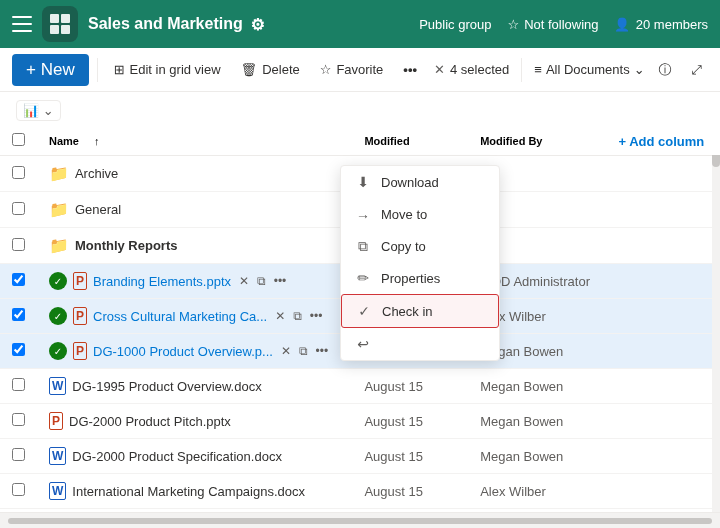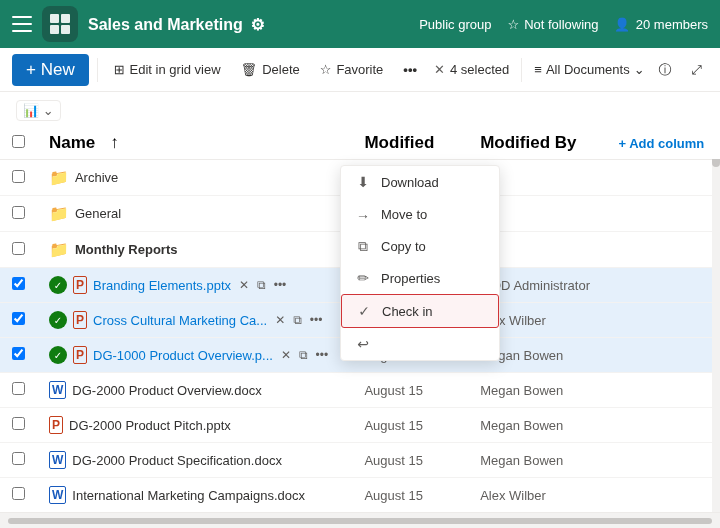--- a/index.html
+++ b/index.html
@@ -19,21 +19,21 @@
       display: flex; flex-direction: column; justify-content: space-between;
       cursor: pointer; margin-right: 10px;
     }
     .hamburger-icon span { display: block; height: 2px; background: white; border-radius: 1px; }
     .app-icon {
       width: 36px; height: 36px; background: #1a5f4e;
       border-radius: 8px; margin-right: 10px;
       display: flex; align-items: center; justify-content: center;
       font-size: 18px; font-weight: bold; color: white;
     }
-    .site-title { font-size: 16px; font-weight: 600; color: white; flex: 1; display: flex; align-items: flex-end; gap: 8px; }
+    .site-title { font-size: 16px; font-weight: 600; color: white; flex: 1; display: flex; align-items: center; gap: 8px; }
     .nav-right { display: flex; align-items: center; gap: 16px; font-size: 13px; }
     .nav-item { display: flex; align-items: center; gap: 5px; cursor: pointer; }
 
     
     .toolbar {
       background: white;
       height: 44px;
       display: flex;
       align-items: center;
       padding: 0 12px;
@@ -96,21 +96,21 @@
     }
     tbody tr { border-bottom: 1px solid #f3f2f1; }
     tbody tr.selected-row { background: #e5f0fb; }
     tbody td { padding: 8px 12px; color: #323130; }
     .file-name { display: flex; align-items: center; gap: 6px; }
     .folder-icon-yellow { color: #e8b24e; font-size: 16px; }
     .check-icon { width: 18px; height: 18px; background: #107c10; border-radius: 50%; display: inline-flex; align-items: center; justify-content: center; color: white; font-size: 10px; flex-shrink: 0; }
     .row-icons { display: flex; align-items: center; gap: 4px; }
     .row-icon-btn { background: none; border: none; cursor: pointer; padding: 2px; color: #605e5c; font-size: 12px; }
     .add-column { color: #0078d4; font-size: 13px; white-space: nowrap; }
-    .col-header-btn { background: none; border: none; cursor: pointer; display: flex; align-items: center; gap: 15px; font-size: 17px; font-weight: 600; }
+    .col-header-btn { background: none; border: none; cursor: pointer; display: flex; align-items: center; gap: 15px; font-size: 11px; font-weight: 600; }
 
     
     .table-container::-webkit-scrollbar { width: 8px; }
     .table-container::-webkit-scrollbar-track { background: #f3f2f1; }
     .table-container::-webkit-scrollbar-thumb { background: #c8c6c4; border-radius: 4px; }
 
     
     .bottom-bar { height: 16px; background: #f3f2f1; display: flex; align-items: center; padding: 0 8px; border-top: 1px solid #edebe9; }
     .h-scroll { flex: 1; height: 6px; background: #c8c6c4; border-radius: 3px; }
 
@@ -349,21 +349,21 @@
     <td style="color:#605e5c;font-size:13px;">August 15</td>
     <td style="color:#605e5c;font-size:13px;">Megan Bowen</td>
     <td></td>
   </tr>
           <tr>
     <td><input type="checkbox" style=""></td>
     <td>
       <div class="file-name">
 
         <span class="docx-icon" style="color:#185abd;font-size:12px;font-weight:bold;border:1px solid #185abd;padding:1px 2px;border-radius:2px;">W</span>
-        <span style="cursor:pointer;color:#323130;">DG-2000 Product Overview.docx</span>
+        <span style="cursor:pointer;color:#323130;">DG-1995 Product Overview.docx</span>
 
       </div>
     </td>
     <td style="color:#605e5c;font-size:13px;">August 15</td>
     <td style="color:#605e5c;font-size:13px;">Megan Bowen</td>
     <td></td>
   </tr>
           <tr>
     <td><input type="checkbox" style=""></td>
     <td>

